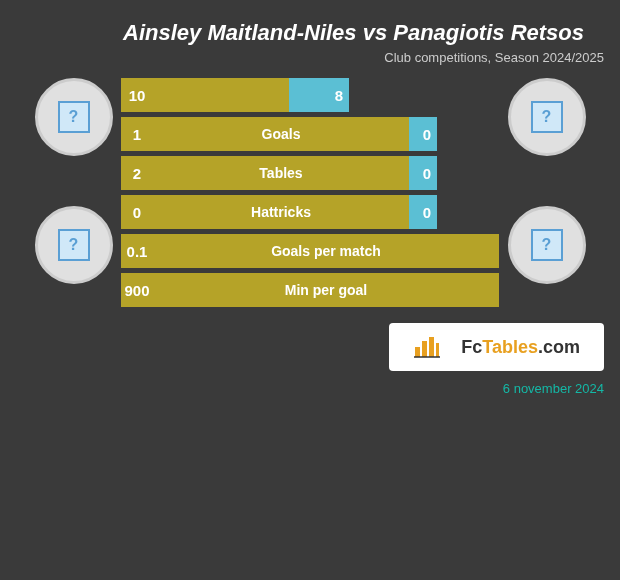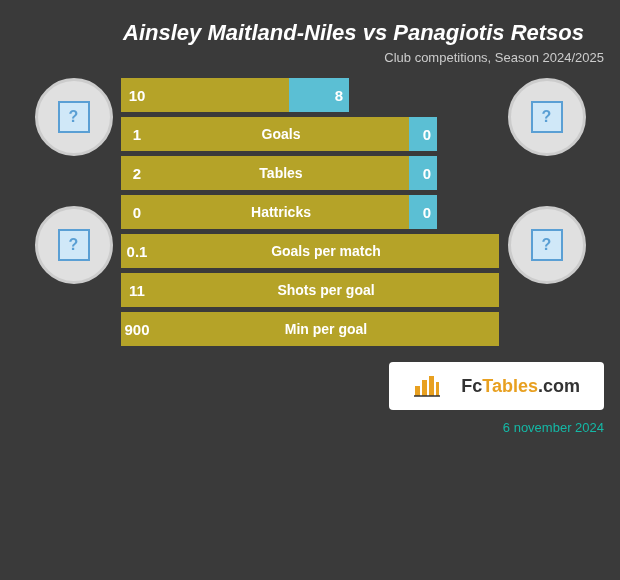--- a/index.html
+++ b/index.html
@@ -211,26 +211,20 @@
         </div>
       </div>
         <div class="stat-row">
         <div class="stat-bar-bg" style="width:100%;">
           <span class="stat-left-val">0.1</span>
           <span class="stat-label">Goals per match</span>
         </div>
       </div>
         <div class="stat-row">
         <div class="stat-bar-bg" style="width:100%;">
-          <span class="stat-left-val">11</span>
-          <span class="stat-label">Shots per goal</span>
-        </div>
-      </div>
-        <div class="stat-row">
-        <div class="stat-bar-bg" style="width:100%;">
           <span class="stat-left-val">900</span>
           <span class="stat-label">Min per goal</span>
         </div>
       </div>
       </div>
 
     <div class="right-avatars">
       <div class="avatar">
         <div class="avatar-placeholder">?</div>
       </div>

